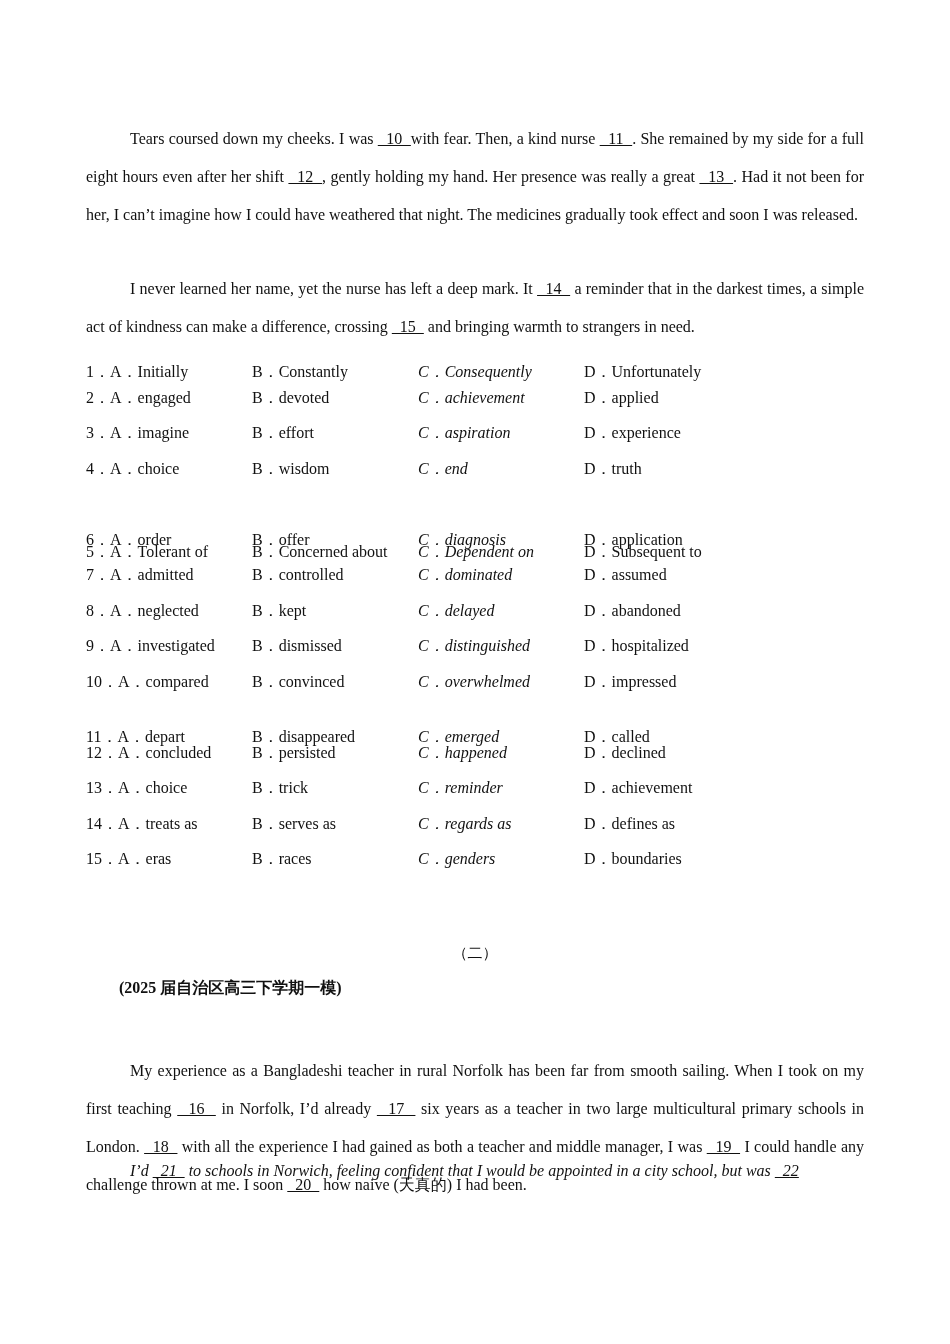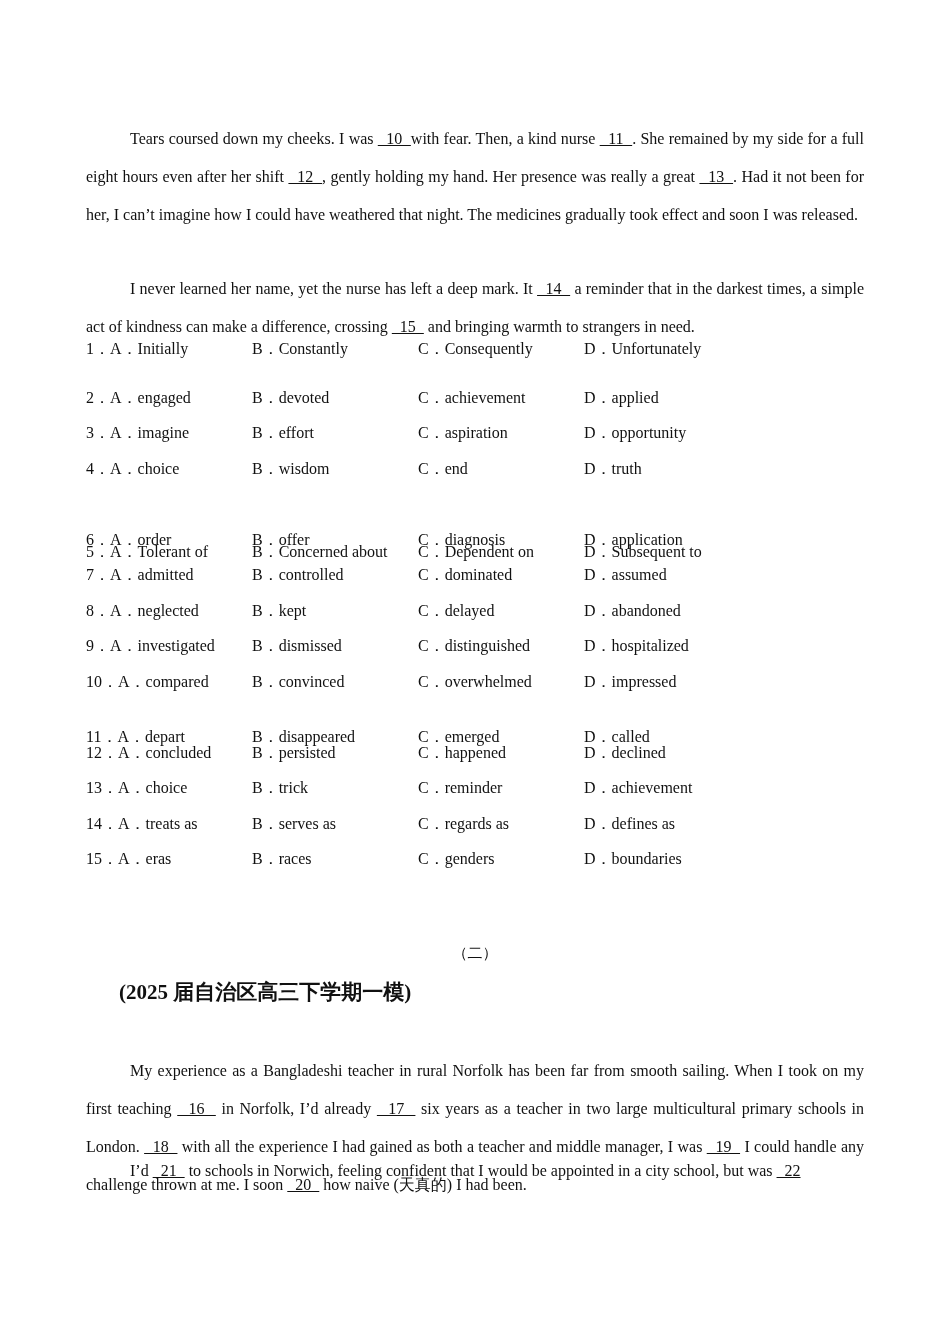--- a/index.html
+++ b/index.html
@@ -5,56 +5,56 @@
     html, body { margin: 0; padding: 0; background: #ffffff; }
     body { width: 950px; height: 1344px; position: relative; overflow: hidden;
            font-family: "Liberation Serif", "DejaVu Serif", serif; color: #111; font-size: 16px; }
     .page { position: absolute; left: 86px; top: 0; width: 778px; }
     .para { position: absolute; left: 0; width: 778px; line-height: 38px; text-align: justify; text-indent: 44px; }
     .blank { text-decoration: underline; white-space: pre; }
     .opt-row { position: absolute; left: 0; width: 778px; height: 24px; line-height: 24px; white-space: nowrap; }
     .opt-row span { position: absolute; top: 0; }
     .c-num { left: 0; }
     .c-b { left: 166px; }
-    .c-c { left: 332px; }
+    .c-c { left: 332px; font-style: italic; }
     .c-d { left: 498px; }
     .sec-title { position: absolute; left: 0; width: 820px; text-align: center; top: 944px; font-size: 15px; }
-    .source { position: absolute; left: 33px; top: 978px; font-weight: bold; font-size: 21px; }
+    .source { position: absolute; left: 33px; top: 978px; font-weight: bold; font-size: 16px; }
   </style>
 </head>
 <body>
 
 <div class="page">
 
   <p class="para" style="top:120px; margin:0;">
     <span>Tears coursed down my cheeks. I was </span><span class="blank">  10  </span><span>with fear. Then, a kind nurse </span><span class="blank">  11  </span><span>. She remained by my side for a full eight hours even after her shift </span><span class="blank">  12  </span><span>, gently holding my hand. Her presence was really a great </span><span class="blank">  13  </span><span>. Had it not been for her, I can’t imagine how I could have weathered that night. The medicines gradually took effect and soon I was released.</span>
   </p>
 
   <p class="para" style="top:270px; margin:0;">
     <span>I never learned her name, yet the nurse has left a deep mark. It </span><span class="blank">  14  </span><span> a reminder that in the darkest times, a simple act of kindness can make a difference, crossing </span><span class="blank">  15  </span><span> and bringing warmth to strangers in need.</span>
   </p>
 
   <div>
-    <div class="opt-row" style="top:337px;">
+    <div class="opt-row" style="top:360px;">
         <span class="c-num"><span style="position:static">1．</span><span style="position:static">A．Initially</span></span>
         <span class="c-b">B．Constantly</span>
         <span class="c-c">C．Consequently</span>
         <span class="c-d">D．Unfortunately</span>
       </div>
     <div class="opt-row" style="top:385.5px;">
         <span class="c-num"><span style="position:static">2．</span><span style="position:static">A．engaged</span></span>
         <span class="c-b">B．devoted</span>
         <span class="c-c">C．achievement</span>
         <span class="c-d">D．applied</span>
       </div>
     <div class="opt-row" style="top:421px;">
         <span class="c-num"><span style="position:static">3．</span><span style="position:static">A．imagine</span></span>
         <span class="c-b">B．effort</span>
         <span class="c-c">C．aspiration</span>
-        <span class="c-d">D．opportunity</span>
+        <span class="c-d">D．experience</span>
       </div>
     <div class="opt-row" style="top:456.5px;">
         <span class="c-num"><span style="position:static">4．</span><span style="position:static">A．choice</span></span>
         <span class="c-b">B．wisdom</span>
         <span class="c-c">C．end</span>
         <span class="c-d">D．truth</span>
       </div>
     <div class="opt-row" style="top:492px;margin-top:48px;">
         <span class="c-num"><span style="position:static">5．</span><span style="position:static">A．Tolerant of</span></span>
         <span class="c-b">B．Concerned about</span>
@@ -123,17 +123,17 @@
       </div>
   </div>
 
   <div class="sec-title" style="left:-86px; width:950px;">（二）</div>
   <div class="source">(2025 届自治区高三下学期一模)</div>
 
   <p class="para" style="top:1052px; margin:0;">
     <span>My experience as a Bangladeshi teacher in rural Norfolk has been far from smooth sailing. When I took on my first teaching </span><span class="blank">  16  </span><span> in Norfolk, I’d already </span><span class="blank">  17  </span><span> six years as a teacher in two large multicultural primary schools in London. </span><span class="blank">  18  </span><span> with all the experience I had gained as both a teacher and middle manager, I was </span><span class="blank">  19  </span><span> I could handle any challenge thrown at me. I soon </span><span class="blank">  20  </span><span> how naive (天真的) I had been.</span>
   </p>
 
-  <p class="para" style="top:1152px; margin:0; text-align:left;">
+  <p class="para" style="top:1152px; margin:0; text-align:left;font-style:italic;">
     <span>I’d </span><span class="blank">  21  </span><span> to schools in Norwich, feeling confident that I would be appointed in a city school, but was </span><span class="blank">  22</span>
   </p>
 
 </div>
 
 </body></html>

